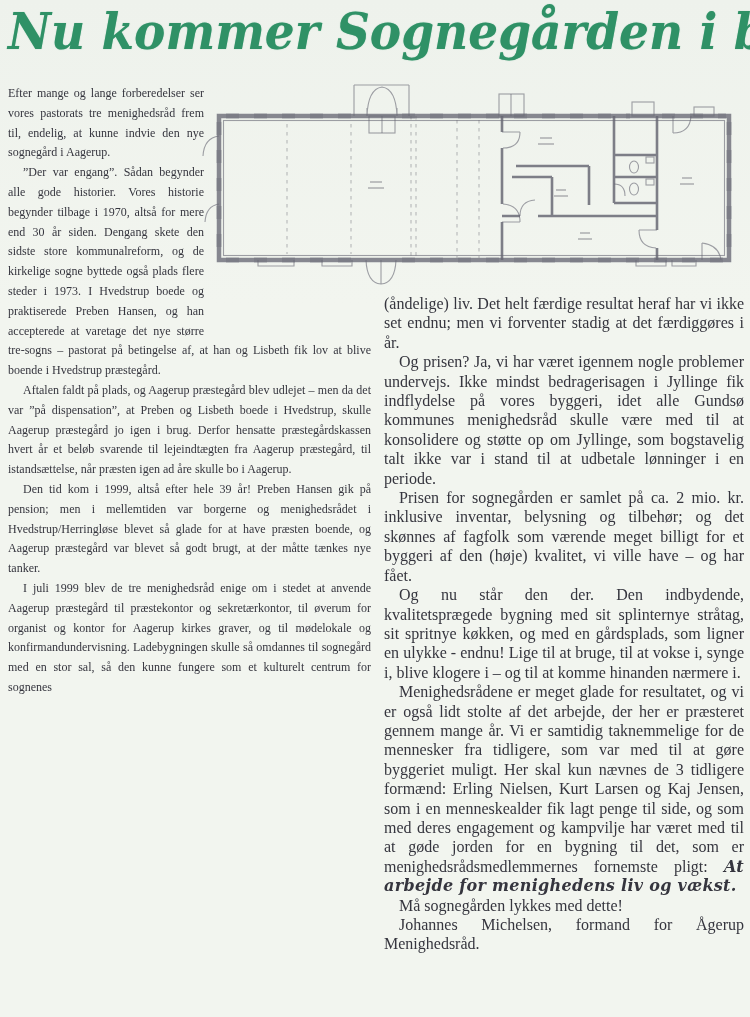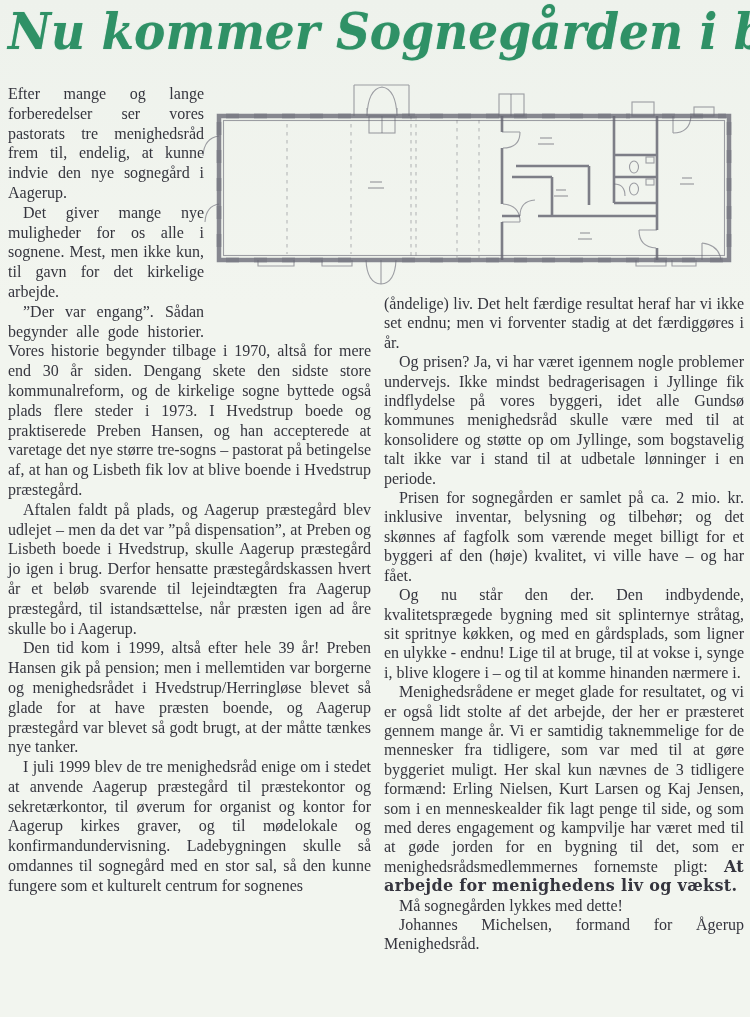--- a/index.html
+++ b/index.html
@@ -13,25 +13,25 @@
     position:absolute; top:1px; left:8px; width:734px;
     text-align:center; white-space:nowrap;
     font-family:"DejaVu Serif",serif; font-style:italic; font-weight:bold;
     font-size:47px; letter-spacing:0px;
     transform:scaleY(1.08); transform-origin:top center;
     text-shadow:0 0 1px rgba(47,148,104,.45);
   }
   .col { position:absolute; text-align:justify; }
   .col p { margin:0; text-indent:15px; }
   .col p.noindent { text-indent:0; }
-  #leftcol  { left:8px;  top:84px;  width:363px; font-size:16px;   line-height:19.8px; }
+  #leftcol  { left:8px;  top:84px;  width:363px; font-size:12px;   line-height:19.8px; }
   #rightcol { left:384px; top:294px; width:360px; font-size:16px; line-height:19.4px; }
   .plan-spacer { float:right; width:167px; height:254px; }
   .script-inline {
-    font-family:"DejaVu Serif",serif; font-weight:bold;
+    font-family:"DejaVu Serif",serif; font-style:italic; font-weight:bold;
     letter-spacing:.3px;
     margin-top:27px;
   }
   .boldline { font-weight:normal; }
   .signature { }
   
   .floorplan { position:absolute; left:202px; top:80px; width:546px; height:207px; }
   .fp { color:#686874; }
   .fp .w     { stroke:currentColor; stroke-width:2.6; fill:none; opacity:.85; }
   .fp .outer { stroke:currentColor; stroke-width:4.5; fill:none; opacity:.78; }
@@ -96,21 +96,20 @@
       </g>
       <g>
         <path class="lbl" d="M168,102 h12 M166,108 h16 M338,58 h12 M336,64 h16 M354,110 h10 M352,116 h14 M378,153 h10 M376,159 h14 M480,98 h10 M478,104 h14"></path>
       </g>
     </svg>
   </div>
 
   <div class="col" id="leftcol">
     <div class="plan-spacer"></div>
     <p class="noindent">Efter mange og lange forberedelser ser vores pastorats tre menighedsråd frem til, endelig, at kunne indvie den nye sognegård i Aagerup.</p>
-    <p>Det giver mange nye muligheder for os alle i sognene. Mest, men ikke kun, til gavn for det kirkelige arbejde.</p>
     <p>”Der var engang”. Sådan begynder alle gode historier. Vores historie begynder tilbage i 1970, altså for mere end 30 år siden. Dengang skete den sidste store kommunalreform, og de kirkelige sogne byttede også plads flere steder i 1973. I Hvedstrup boede og praktiserede Preben Hansen, og han accepterede at varetage det nye større tre-sogns – pastorat på betingelse af, at han og Lisbeth fik lov at blive boende i Hvedstrup præstegård.</p>
     <p>Aftalen faldt på plads, og Aagerup præstegård blev udlejet – men da det var ”på dispensation”, at Preben og Lisbeth boede i Hvedstrup, skulle Aagerup præstegård jo igen i brug. Derfor hensatte præstegårdskassen hvert år et beløb svarende til lejeindtægten fra Aagerup præstegård, til istandsættelse, når præsten igen ad åre skulle bo i Aagerup.</p>
     <p>Den tid kom i 1999, altså efter hele 39 år! Preben Hansen gik på pension; men i mellemtiden var borgerne og menighedsrådet i Hvedstrup/Herringløse blevet så glade for at have præsten boende, og Aagerup præstegård var blevet så godt brugt, at der måtte tænkes nye tanker.</p>
     <p>I juli 1999 blev de tre menighedsråd enige om i stedet at anvende Aagerup præstegård til præstekontor og sekretærkontor, til øverum for organist og kontor for Aagerup kirkes graver, og til mødelokale og konfirmandundervisning. Ladebygningen skulle så omdannes til sognegård med en stor sal, så den kunne fungere som et kulturelt centrum for sognenes</p>
   </div>
 
   <div class="col" id="rightcol">
     <p class="noindent">(åndelige) liv. Det helt færdige resultat heraf har vi ikke set endnu; men vi forventer stadig at det færdiggøres i år.</p>
     <p>Og prisen? Ja, vi har været igennem nogle problemer undervejs. Ikke mindst bedragerisagen i Jyllinge fik indflydelse på vores byggeri, idet alle Gundsø kommunes menighedsråd skulle være med til at konsolidere og støtte op om Jyllinge, som bogstavelig talt ikke var i stand til at udbetale lønninger i en periode.</p>
     <p>Prisen for sognegården er samlet på ca. 2 mio. kr. inklusive inventar, belysning og tilbehør; og det skønnes af fagfolk som værende meget billigt for et byggeri af den (høje) kvalitet, vi ville have – og har fået.</p>

